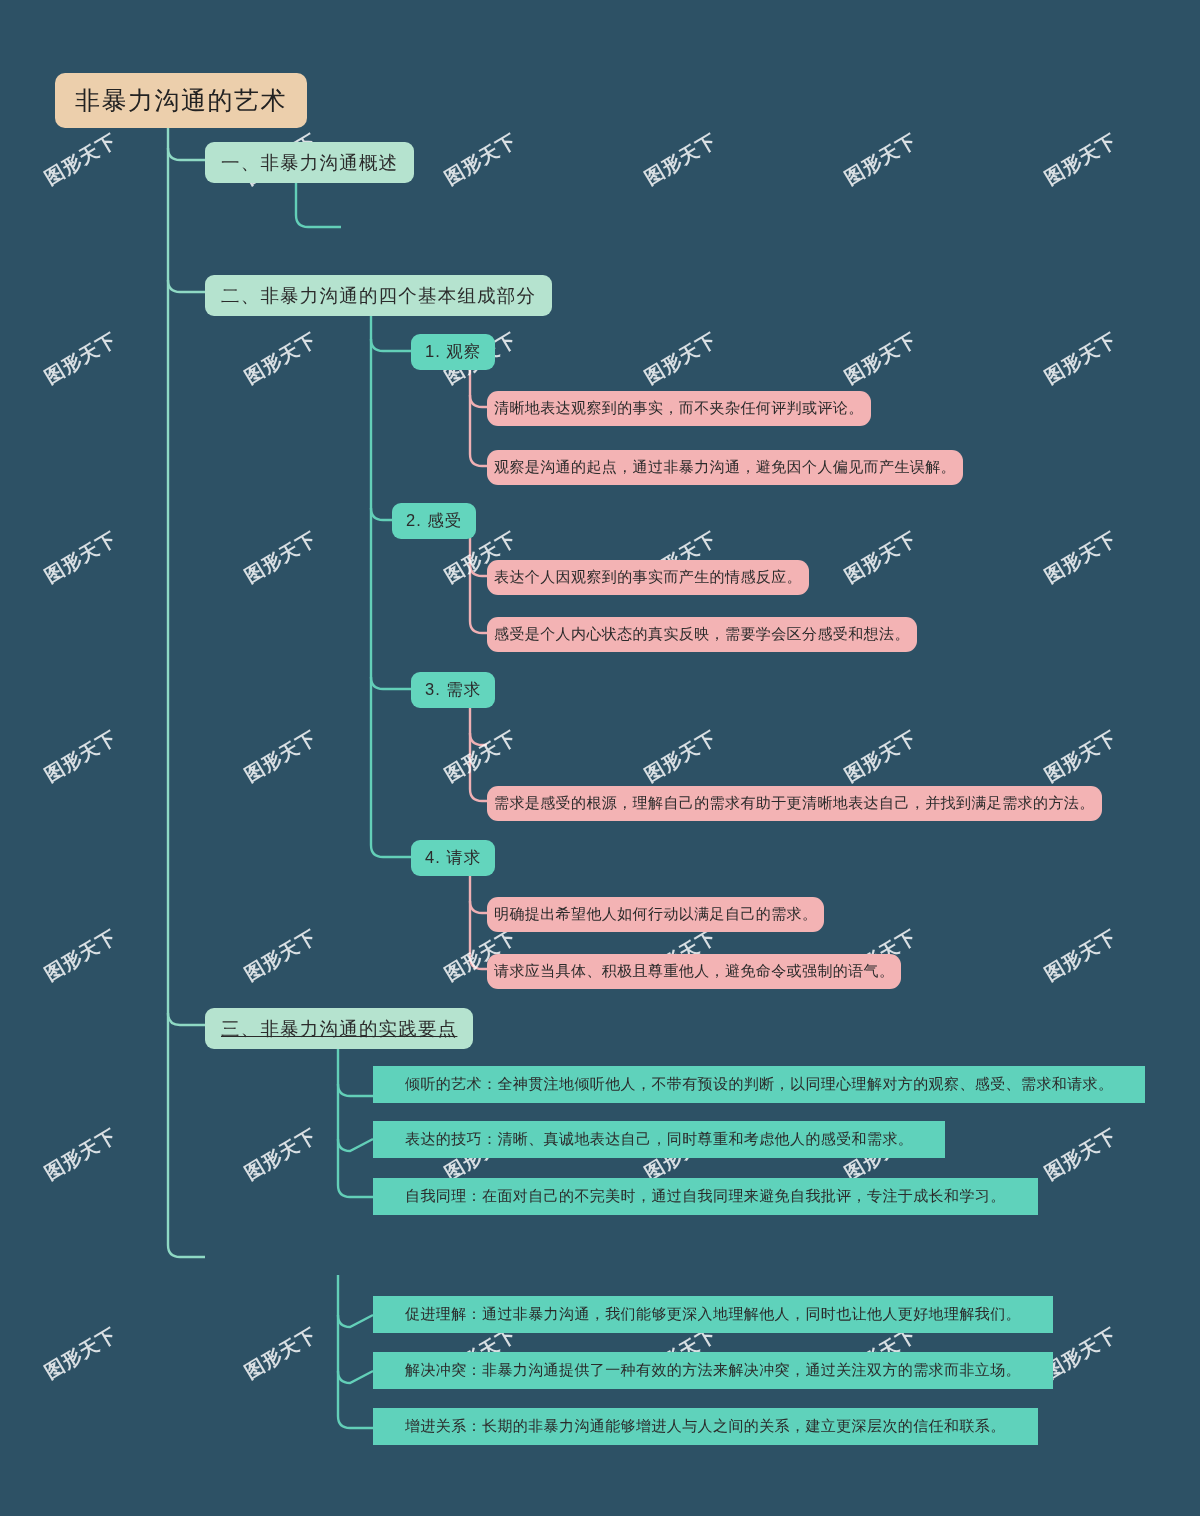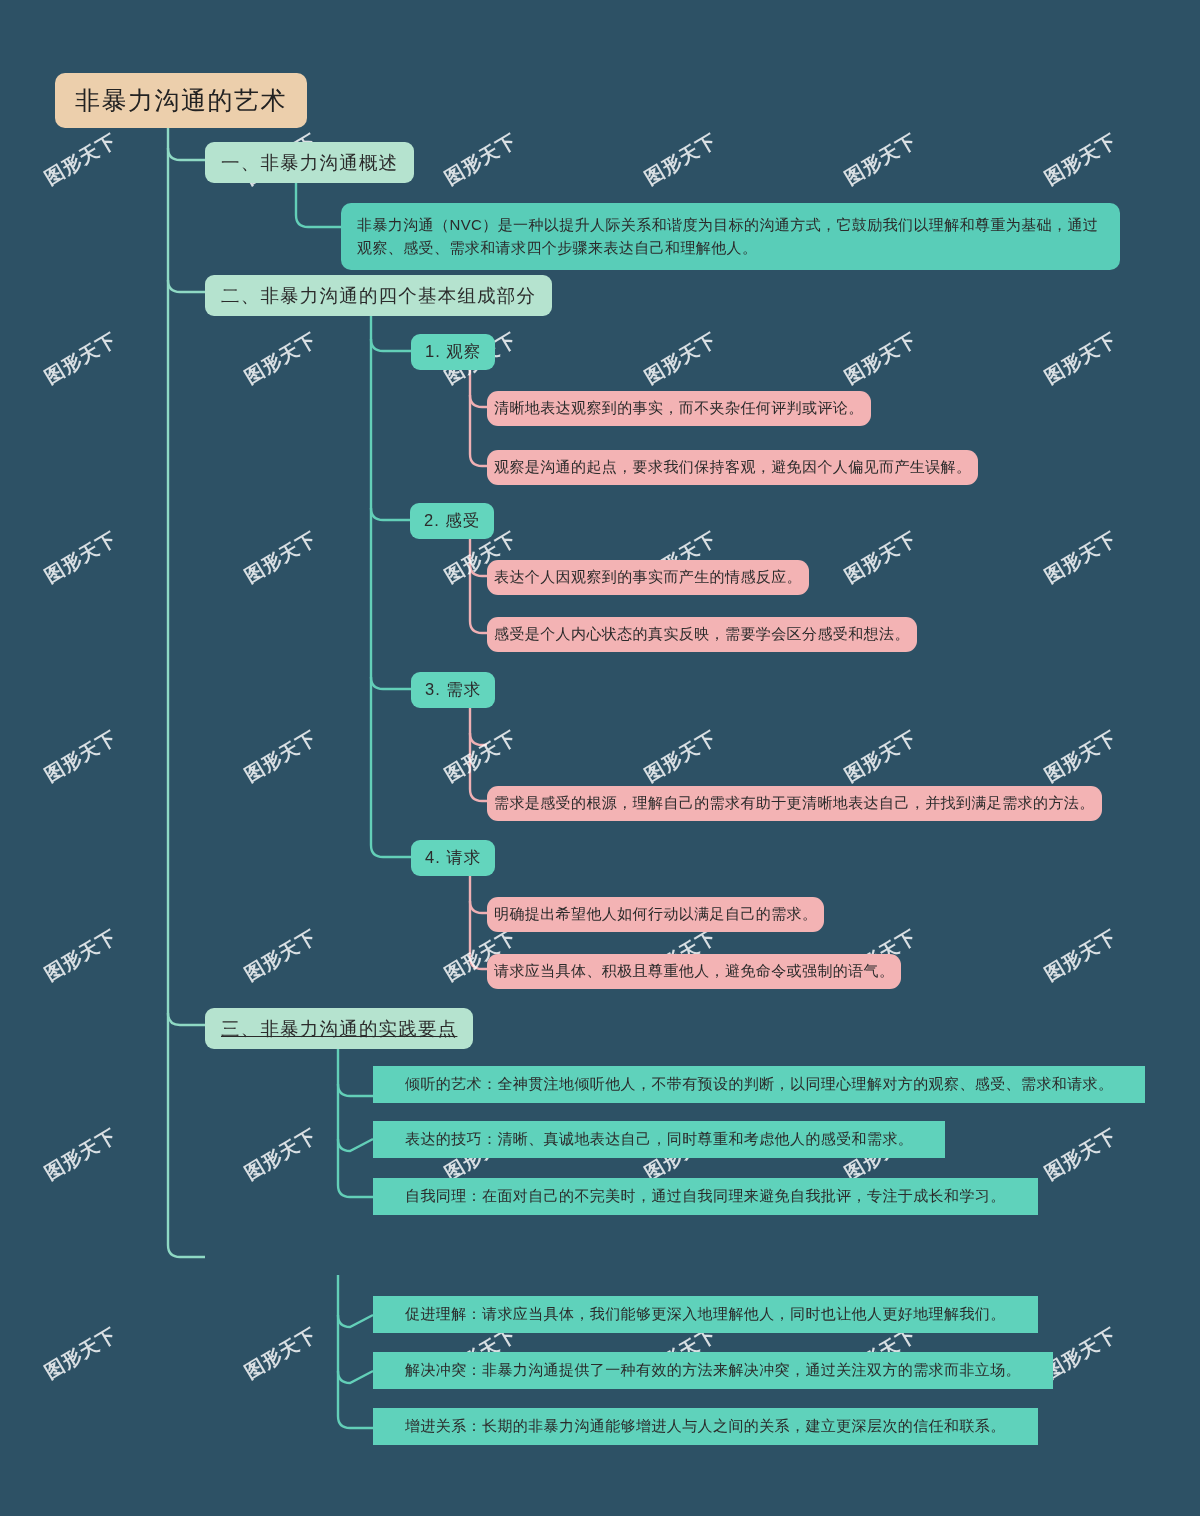--- a/index.html
+++ b/index.html
@@ -200,41 +200,40 @@
 
     <path class="lk-teal" d="M338,1275 L338,1416 Q338,1428 350,1428 L373,1428"></path>
     <path class="lk-teal" d="M338,1315 Q338,1327 350,1327 L373,1315"></path>
     <path class="lk-teal" d="M338,1371 Q338,1383 350,1383 L373,1371"></path>
   </svg>
 
   <div class="node n-l1" style="left:205px; top:142px;">一、非暴力沟通概述</div>
 
   <div class="node n-root" style="left:55px; top:73px;">非暴力沟通的艺术</div>
 
-  <div class="node n-desc" style="left:341px; top:203px; width:779px;">非暴力沟通（NVC）是一种以提升人际关系和谐度为目标的沟通方式，它鼓励我们以理解和尊重为基础，通过观察、感受、需求和请求四个步骤来表达自己和理解他人。</div>
 
   <div class="node n-l1" style="left:205px; top:275px;">二、非暴力沟通的四个基本组成部分</div>
 
   <div class="node n-l2" style="left:411px; top:334px;">1. 观察</div>
   <div class="node n-leaf-pink" style="left:487px; top:391px;">清晰地表达观察到的事实，而不夹杂任何评判或评论。</div>
-  <div class="node n-leaf-pink" style="left:487px; top:450px;">观察是沟通的起点，要求我们保持客观，避免因个人偏见而产生误解。</div>
-
-  <div class="node n-l2" style="left:410px; top:503px;">2. 感受</div>
+  <div class="node n-leaf-pink" style="left:487px; top:450px;">观察是沟通的起点，通过非暴力沟通，避免因个人偏见而产生误解。</div>
+
+  <div class="node n-l2" style="left:392px; top:503px;">2. 感受</div>
   <div class="node n-leaf-pink" style="left:487px; top:560px;">表达个人因观察到的事实而产生的情感反应。</div>
   <div class="node n-leaf-pink" style="left:487px; top:617px;">感受是个人内心状态的真实反映，需要学会区分感受和想法。</div>
 
   <div class="node n-l2" style="left:411px; top:672px;">3. 需求</div>
   <div class="node n-leaf-pink" style="left:487px; top:786px;">需求是感受的根源，理解自己的需求有助于更清晰地表达自己，并找到满足需求的方法。</div>
 
   <div class="node n-l2" style="left:411px; top:840px;">4. 请求</div>
   <div class="node n-leaf-pink" style="left:487px; top:897px;">明确提出希望他人如何行动以满足自己的需求。</div>
   <div class="node n-leaf-pink" style="left:487px; top:954px;">请求应当具体、积极且尊重他人，避免命令或强制的语气。</div>
 
   <div class="node n-l1" style="left:205px; top:1008px;text-decoration:underline;">三、非暴力沟通的实践要点</div>
   <div class="node n-leaf-teal" style="left:373px; top:1066px;">倾听的艺术：全神贯注地倾听他人，不带有预设的判断，以同理心理解对方的观察、感受、需求和请求。</div>
   <div class="node n-leaf-teal" style="left:373px; top:1121px;">表达的技巧：清晰、真诚地表达自己，同时尊重和考虑他人的感受和需求。</div>
   <div class="node n-leaf-teal" style="left:373px; top:1178px;">自我同理：在面对自己的不完美时，通过自我同理来避免自我批评，专注于成长和学习。</div>
 
-  <div class="node n-leaf-teal" style="left:373px; top:1296px;">促进理解：请求应当具体，我们能够更深入地理解他人，同时也让他人更好地理解我们。</div>
+  <div class="node n-leaf-teal" style="left:373px; top:1296px;">促进理解：通过非暴力沟通，我们能够更深入地理解他人，同时也让他人更好地理解我们。</div>
   <div class="node n-leaf-teal" style="left:373px; top:1352px;">解决冲突：非暴力沟通提供了一种有效的方法来解决冲突，通过关注双方的需求而非立场。</div>
   <div class="node n-leaf-teal" style="left:373px; top:1408px;">增进关系：长期的非暴力沟通能够增进人与人之间的关系，建立更深层次的信任和联系。</div>
 
 </div>
 
 </body></html>

